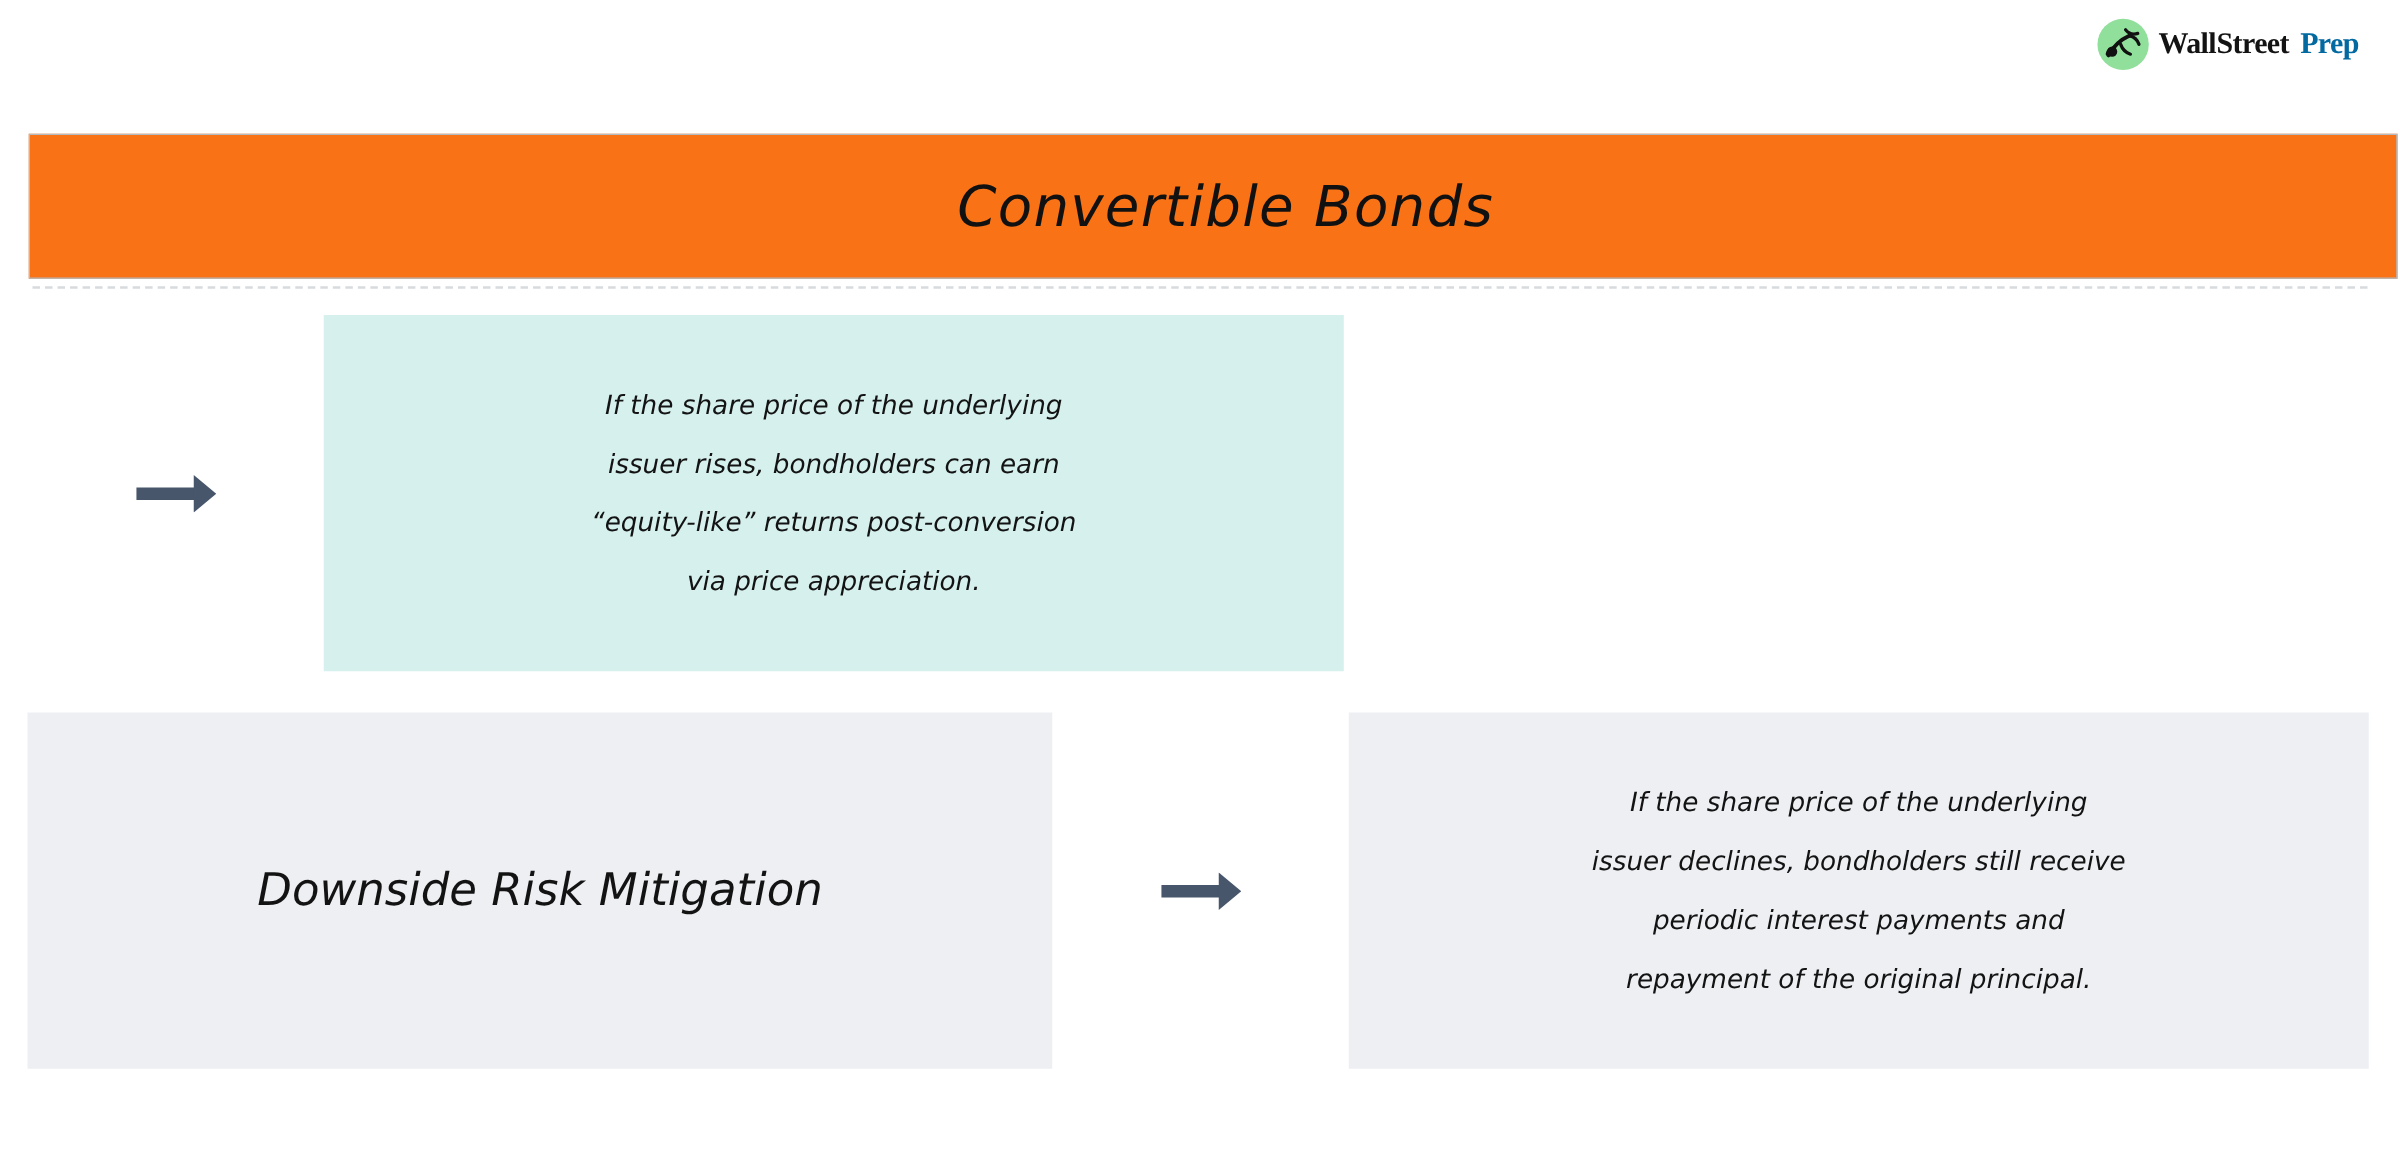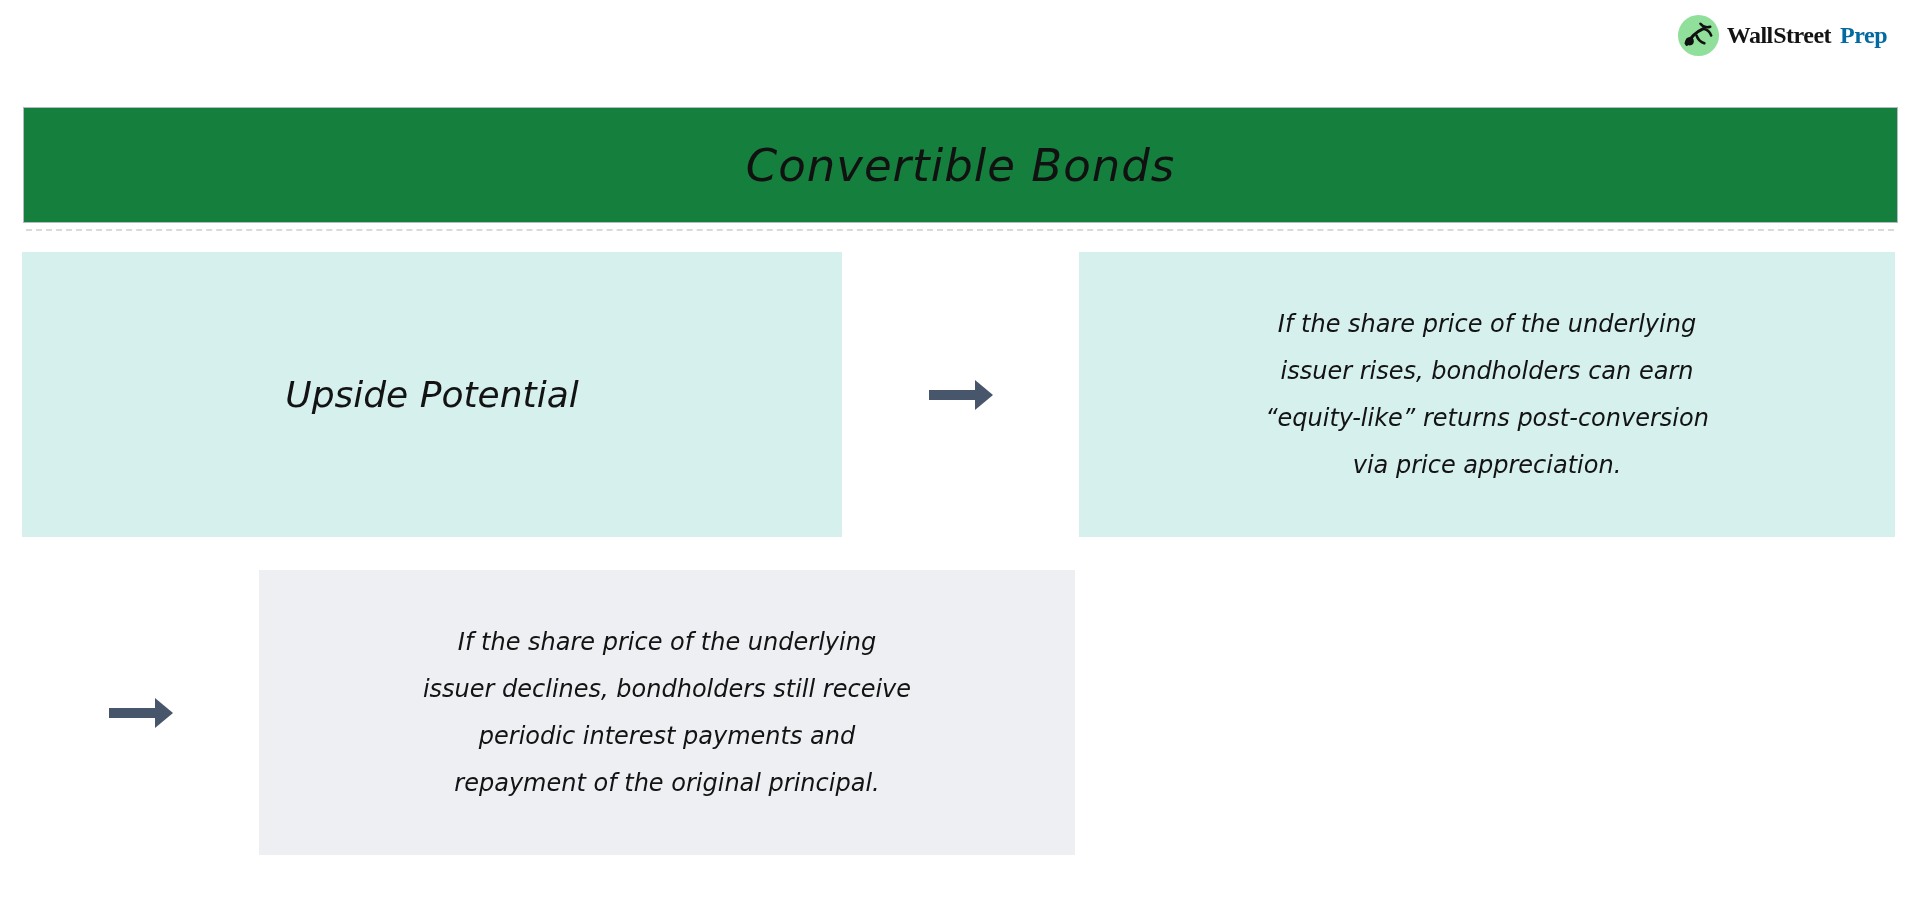--- a/index.html
+++ b/index.html
@@ -34,25 +34,26 @@
   .logo .word-blue  { color: #0369a1; margin-left: 2px; }
   .logo-icon { width: 43px; height: 43px; flex: 0 0 auto; }
 
   
   .title-bar {
     position: absolute;
     left: 23px;
     top: 107px;
     width: 1873px;
     height: 114px;
-    background: #15803d;
+    background: #f97316;
     border: 1px solid #b3bac2;
     display: flex;
     align-items: center;
     justify-content: center;
+    padding-left: 20px;
   }
   .title-text {
     font-style: italic;
     font-size: 45px;
     letter-spacing: 1px;
     color: #111;
   }
 
   
   .dashed-divider {
@@ -101,21 +102,21 @@
   .bg-teal { background: #d5f0ed; }
   .bg-gray { background: #edeff3; }
 
   .label-text {
     font-style: italic;
     font-size: 36px;
     color: #131313;
   }
   .desc-text {
     font-style: italic;
-    font-size: 24px;
+    font-size: 21px;
     line-height: 47px;
     white-space: pre-line;
     color: #131313;
   }
   .arrow-svg { display: block; }
 </style>
 </head>
 <body>
 
 <div class="page">
@@ -136,38 +137,38 @@
     <span class="word-blue">Prep</span>
   </div>
 
   <div class="title-bar">
     <span class="title-text">Convertible Bonds</span>
   </div>
 
   <div class="dashed-divider"></div>
 
   <section class="row row-1">
-    <div class="label-box bg-teal">
-      <span class="label-text">Upside Potential</span>
-    </div>
     <div class="arrow-gap">
       <svg class="arrow-svg" width="64" height="30" viewBox="0 0 64 30">
         <rect x="0" y="10" width="47" height="10" fill="#47566a"></rect>
         <polygon points="46,0 64,15 46,30" fill="#47566a"></polygon>
       </svg>
     </div>
     <div class="desc-box bg-teal">
       <span class="desc-text">If the share price of the underlying
 issuer rises, bondholders can earn
 “equity-like” returns post-conversion
 via price appreciation.</span>
     </div>
   </section>
 
   <section class="row row-2">
+    <div class="label-box bg-gray">
+      <span class="label-text">Downside Risk Mitigation</span>
+    </div>
     <div class="arrow-gap">
       <svg class="arrow-svg" width="64" height="30" viewBox="0 0 64 30">
         <rect x="0" y="10" width="47" height="10" fill="#47566a"></rect>
         <polygon points="46,0 64,15 46,30" fill="#47566a"></polygon>
       </svg>
     </div>
     <div class="desc-box bg-gray">
       <span class="desc-text">If the share price of the underlying
 issuer declines, bondholders still receive
 periodic interest payments and

